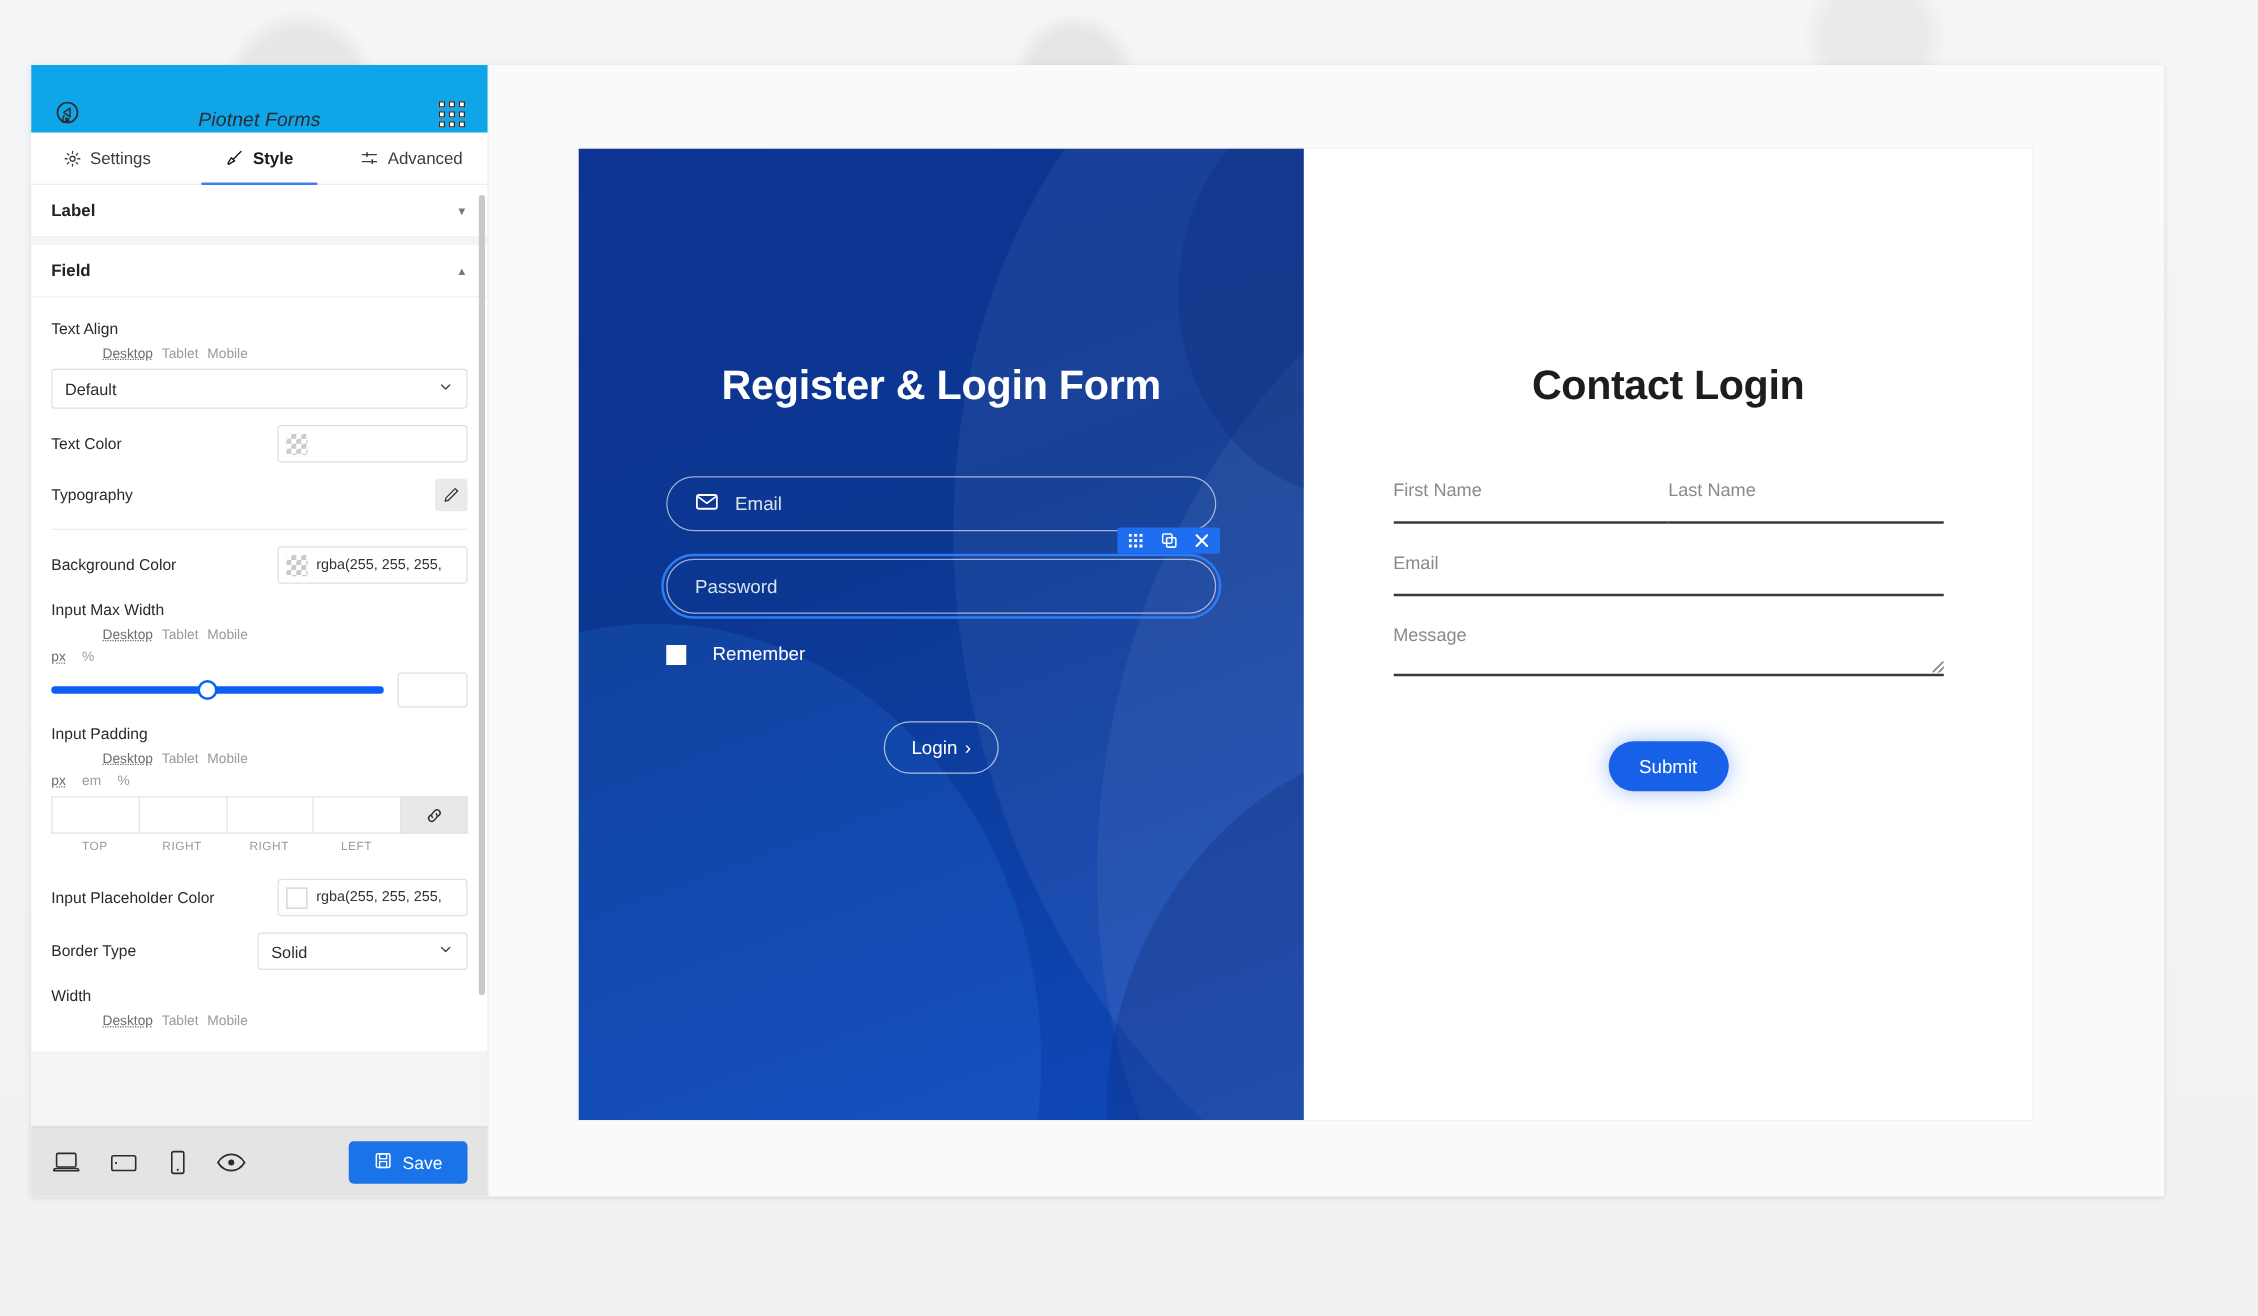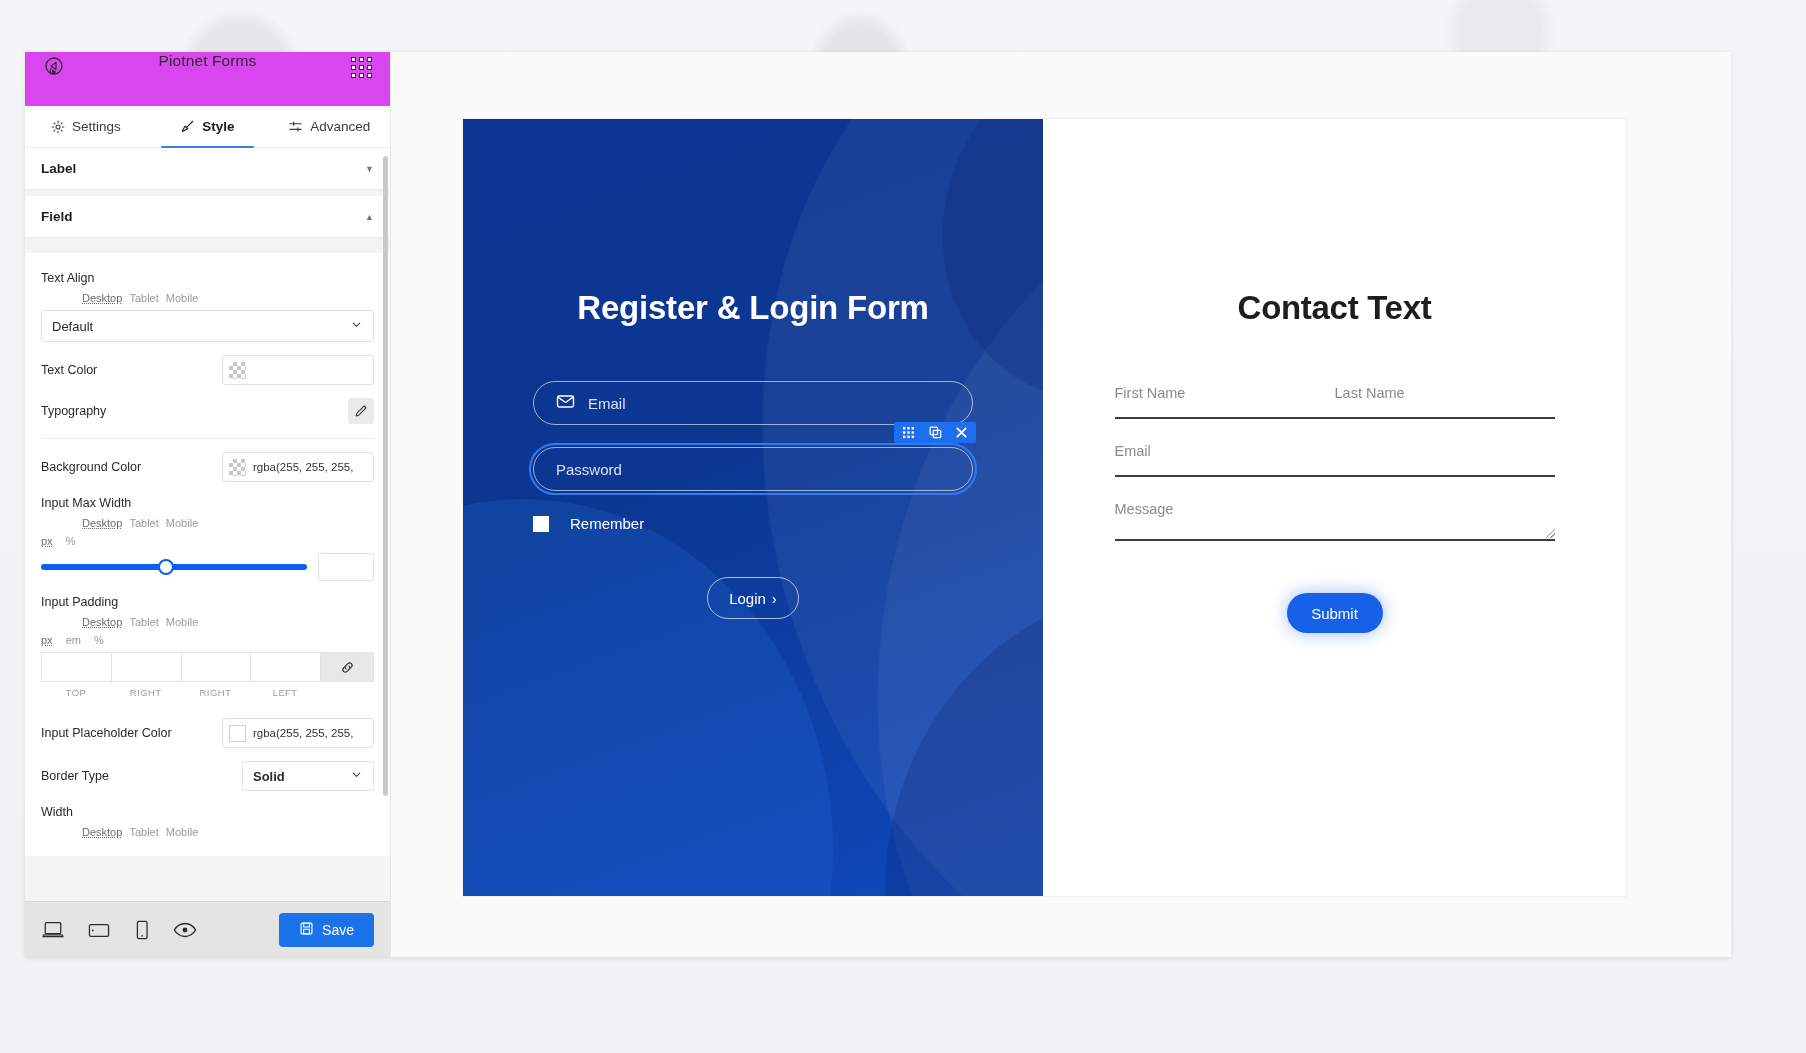--- a/index.html
+++ b/index.html
@@ -33,24 +33,25 @@
   #sidebar {
     position: absolute; left: 0; top: 0;
     width: 366px; height: 100%;
     background: #f7f7f7;
     border-right: 1px solid #e6e6e6;
     display: flex; flex-direction: column;
   }
 
   .panel-header {
     height: 54px; min-height: 54px;
-    background: #d946ef;
-    display: flex; align-items: flex-start;
+    background: #0ea5e9;
+    display: flex; align-items: flex-end;
     padding: 0 14px;
     position: relative;
+    font-style: italic;
   }
   .back-btn {
     width: 30px; height: 30px;
     display: flex; align-items: center; justify-content: center;
     position: relative; cursor: pointer;
   }
   .panel-title {
     flex: 1; text-align: center;
     font-size: 15.5px; color: #2c2c2c; font-weight: 400;
     letter-spacing: .1px;
@@ -437,21 +438,21 @@
     </div>
 
     <div class="panel-scroll">
       <div class="scrollbar"></div>
 
       <div class="section-head">
         <span>Label</span>
         <span class="caret">▼</span>
       </div>
 
-      <div class="section-head" style="margin-bottom:15px;text-align:center;">
+      <div class="section-head" style="margin-bottom:0;text-align:center;">
         <span>Field</span>
         <span class="caret">▲</span>
       </div>
 
       <div class="section-body">
 
         <div class="ctl-label">Text Align</div>
         <div class="device-row">
           <span class="on">Desktop</span>
           <span>Tablet</span>
@@ -543,21 +544,21 @@
         <div class="row" style="margin-top:20px;">
           <span class="lbl">Input Placeholder Color</span>
           <div class="color-field">
             <span class="swatch-white"></span>
             <span>rgba(255, 255, 255,</span>
           </div>
         </div>
 
         <div class="row">
           <span class="lbl">Border Type</span>
-          <div class="ctl-select" style="width:132px;height:30px;font-weight:bold;">
+          <div class="ctl-select" style="width:168px;height:30px;">
             <span>Solid</span>
             <span class="sel-caret">
               <svg width="13" height="13" viewBox="0 0 16 16">
                   <path d="M4 6.2 8 10.2l4-4" fill="none" stroke="#444" stroke-width="1.4" stroke-linecap="round" stroke-linejoin="round"></path>
                 </svg>
             </span>
           </div>
         </div>
 
         <div class="ctl-label">Width</div>
@@ -668,21 +669,21 @@
           </div>
 
           <button class="login-btn">
             <span>Login</span>
             <span>›</span>
           </button>
         </div>
       </div>
 
       <div class="white-pane">
-        <div class="cf-title">Contact Text</div>
+        <div class="cf-title">Contact Login</div>
         <div class="cf-wrap">
           <div class="cf-row">
             <div class="cf-input">
               <span>First Name</span>
             </div>
             <div class="cf-input">
               <span>Last Name</span>
             </div>
           </div>
           <div class="cf-block">

